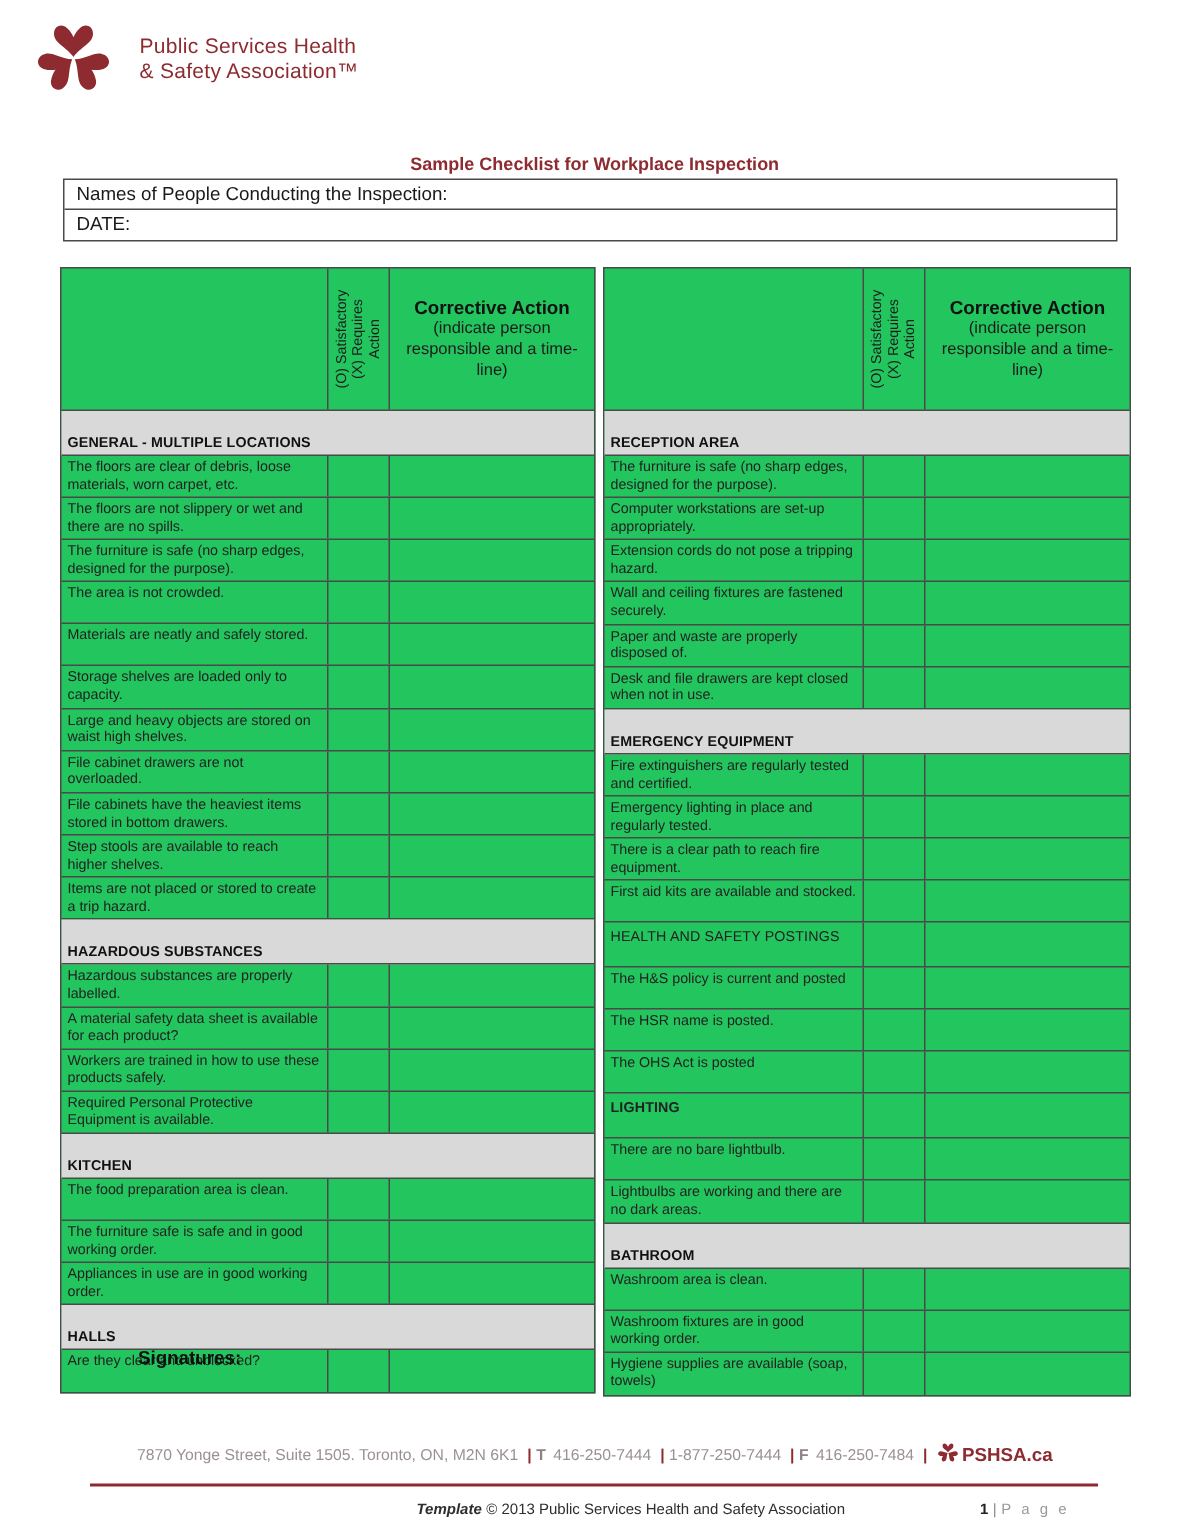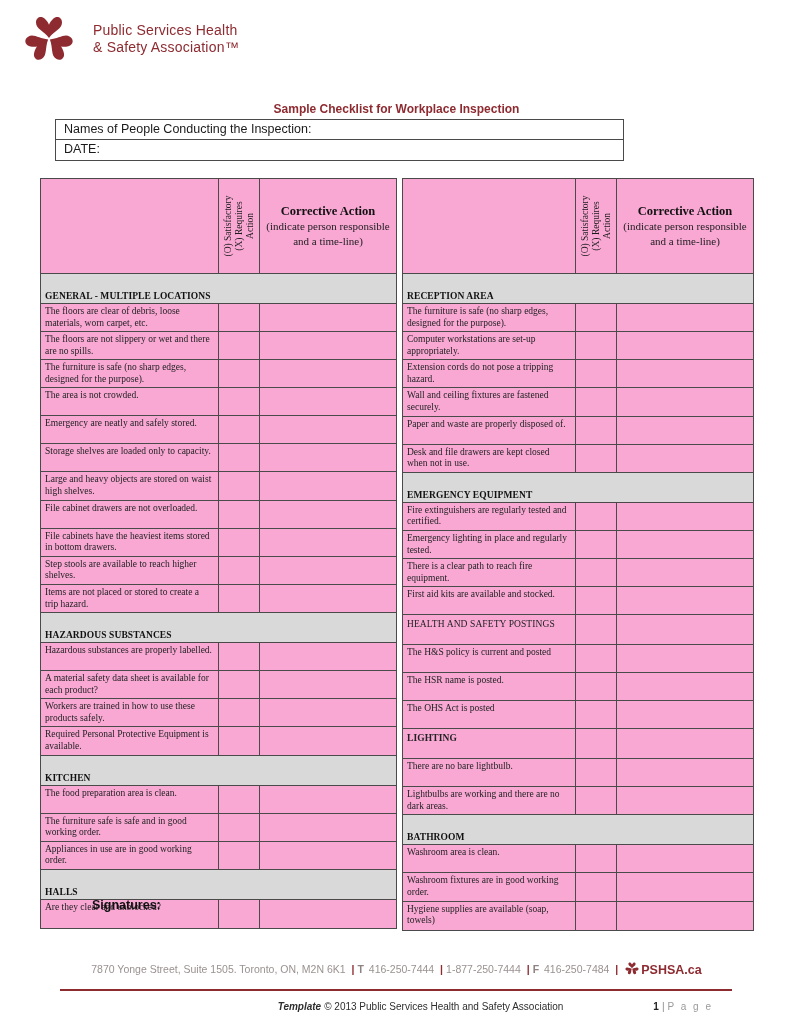--- a/index.html
+++ b/index.html
@@ -11,27 +11,27 @@
 
   
   .logo-wrap { position:absolute; top:12px; left:24px; display:flex; align-items:center; gap:19px; }
   .logo-mark { width:50px; height:54px; color:var(--brand); }
   .logo-text { color:var(--brand); font-size:14px; line-height:1.22; font-weight:500; letter-spacing:.2px; }
 
   .page-title { position:absolute; top:79px; left:0; right:0; text-align:center;
                 font-size:12px; font-weight:bold; color:var(--brand);margin-top:23px; }
 
   
-  .info-box { position:absolute; top:119px; left:55px; width:569px; border:1px solid var(--line); background:#fff; }
+  .info-box { position:absolute; top:119px; left:42px; width:703px; border:1px solid var(--line); background:#fff; }
   .info-row { font-size:12.5px; color:#1a1a1a; padding:2px 0 2px 8px; height:20px; }
   .info-row:first-child { border-bottom:1px solid var(--line); }
 
   
   .tables { position:absolute; top:178px; left:40px; width:714px; display:flex; gap:5px; align-items:flex-start; }
-  .ctable { border:1px solid var(--line); background:#f9a8d4;font-family:Liberation Serif, serif; }
+  .ctable { border:1px solid var(--line); background:#22c55e; }
   .ctable.left  { width:357px; }
   .ctable.right { width:352px; }
 
   .thead { display:grid; grid-template-columns:1fr 41px 137px; height:95px; border-bottom:1px solid var(--line); }
   .th-check, .th-corr { border-left:1px solid var(--line); }
   .th-check { position:relative; }
   .rot { position:absolute; left:50%; top:50%; width:95px; height:41px;
          transform:translate(-50%,-50%) rotate(-90deg);
          display:flex; flex-direction:column; align-items:center; justify-content:center;
          font-size:9.5px; line-height:1.18; text-align:center; padding:0 11px; color:#1c1c1c; }
@@ -138,21 +138,21 @@
             <div class="cell-text">The furniture is safe (no sharp edges, designed for the purpose).</div>
             <div class="cell-check"></div>
             <div class="cell-corr"></div>
           </div>
           <div class="row">
             <div class="cell-text">The area is not crowded.</div>
             <div class="cell-check"></div>
             <div class="cell-corr"></div>
           </div>
           <div class="row">
-            <div class="cell-text">Emergency are neatly and safely stored.</div>
+            <div class="cell-text">Materials are neatly and safely stored.</div>
             <div class="cell-check"></div>
             <div class="cell-corr"></div>
           </div>
           <div class="row">
             <div class="cell-text">Storage shelves are loaded only to capacity.</div>
             <div class="cell-check"></div>
             <div class="cell-corr"></div>
           </div>
           <div class="row">
             <div class="cell-text">Large and heavy objects are stored on waist high shelves.</div>

